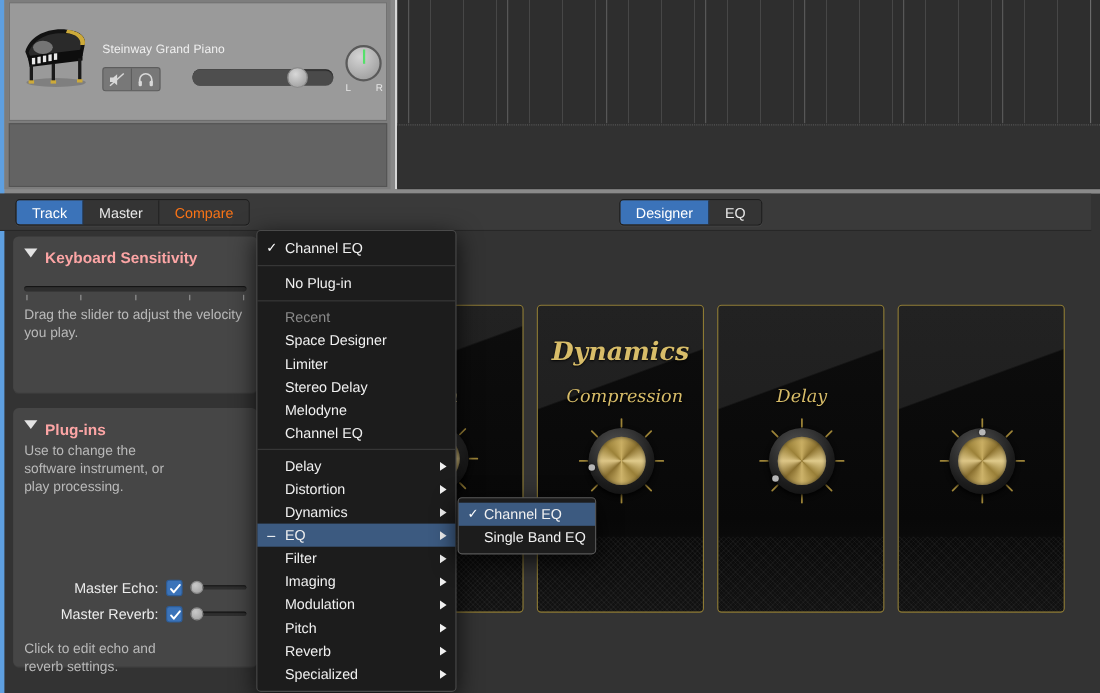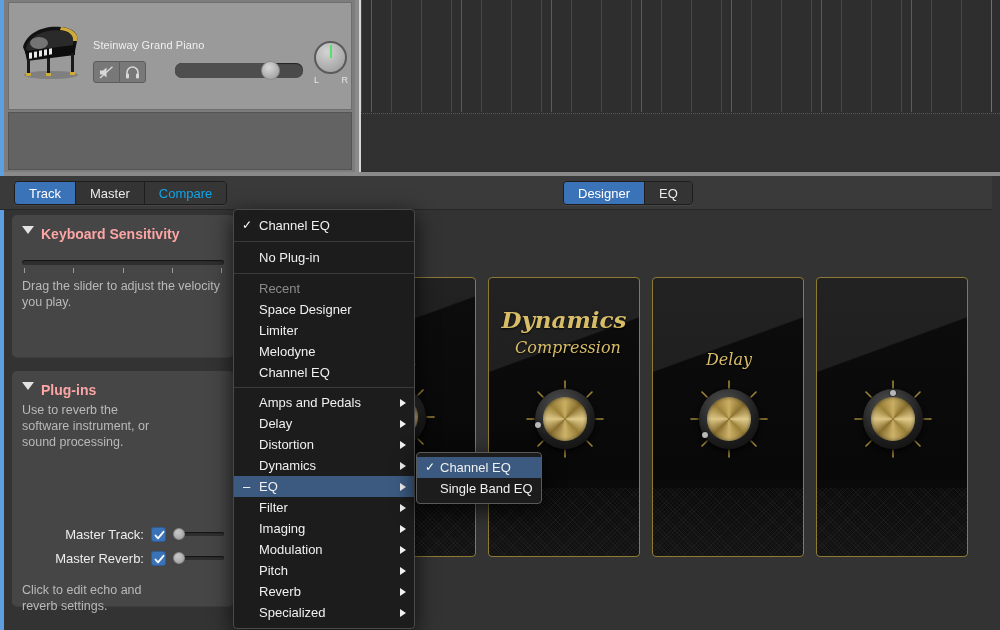--- a/index.html
+++ b/index.html
@@ -212,21 +212,21 @@
     padding: 0 14px;
     height: 22px;
     font-size: 13px;
     color: #e9e9e9;
     background: #343434;
     border-right: 1px solid #1d1d1d;
     white-space: nowrap;
   }
   .seg:last-child { border-right: none; }
   .seg.active { background: #3b73b9; color: #ffffff; }
-  .seg.disabled { color: #0ea5e9; background: #363636; }
+  .seg.disabled { color: #f97316; background: #363636; }
 
   
   .inspector {
     position: absolute;
     left: 12px; top: 39px;
     width: 222px; height: 412px;
   }
   .panel {
     background: #464646;
     border-radius: 5px;
@@ -618,25 +618,25 @@
           <div class="hint">Drag the slider to adjust the velocity you play.</div>
         </div>
       </div>
 
       <div class="panel" style="height:235px; margin-top:14px;">
         <div class="panel-title">
           <span class="disclosure"></span>
           <span>Plug-ins</span>
         </div>
         <div class="panel-body" style="padding-bottom:0;">
-          <div class="hint" style="width:140px;">Use to reverb the software instrument, or sound processing.</div>
+          <div class="hint" style="width:140px;">Use to change the software instrument, or play processing.</div>
           <div class="spacer-lg"></div>
 
           <div class="ctl-row echo">
-            <span class="ctl-label">Master Track:</span>
+            <span class="ctl-label">Master Echo:</span>
             <span class="checkbox">
               <svg width="11" height="11" viewBox="0 0 11 11">
                 <path d="M1.5 5.5 L4 8.4 L9.5 1.8" fill="none" stroke="#ffffff" stroke-width="1.8" stroke-linecap="round" stroke-linejoin="round"></path>
               </svg>
             </span>
             <span class="mini-slider">
               <span class="mtrack"></span>
               <span class="mknob"></span>
             </span>
           </div>
@@ -700,21 +700,21 @@
             </svg>
             <div class="body"></div>
             <div class="face"></div>
             <div class="pointer" style="left:36px; top:10px;"></div>
           </div>
         </div>
 
         <div class="fx-panel" style="width:152px;">
           <div class="grain"></div>
           <div class="fx-title">Dynamics</div>
-          <div class="fx-knob-label" style="left:26px; top:60px;">Compression</div>
+          <div class="fx-knob-label" style="left:26px; top:72px;">Compression</div>
           <div class="knob" style="left:37px; top:102px;">
             <svg class="ticks" viewBox="0 0 78 78">
               <g stroke="#9d8438" stroke-width="1.6" stroke-linecap="round">
                 <line x1="39" y1="1" x2="39" y2="8"></line>
                 <line x1="66" y1="12" x2="61" y2="17"></line>
                 <line x1="77" y1="39" x2="70" y2="39"></line>
                 <line x1="66" y1="66" x2="61" y2="61"></line>
                 <line x1="39" y1="77" x2="39" y2="70"></line>
                 <line x1="12" y1="66" x2="17" y2="61"></line>
                 <line x1="1" y1="39" x2="8" y2="39"></line>
@@ -790,30 +790,29 @@
     <div class="menu-item section">
       <span>Recent</span>
     </div>
     <div class="menu-item">
       <span>Space Designer</span>
     </div>
     <div class="menu-item">
       <span>Limiter</span>
     </div>
     <div class="menu-item">
+      <span>Stereo Delay</span>
+    </div>
+    <div class="menu-item">
       <span>Melodyne</span>
     </div>
     <div class="menu-item">
       <span>Channel EQ</span>
     </div>
     <div class="menu-sep"></div>
-    <div class="menu-item">
-      <span>Amps and Pedals</span>
-      <span class="arrow"></span>
-    </div>
     <div class="menu-item">
       <span>Delay</span>
       <span class="arrow"></span>
     </div>
     <div class="menu-item">
       <span>Distortion</span>
       <span class="arrow"></span>
     </div>
     <div class="menu-item">
       <span>Dynamics</span>

